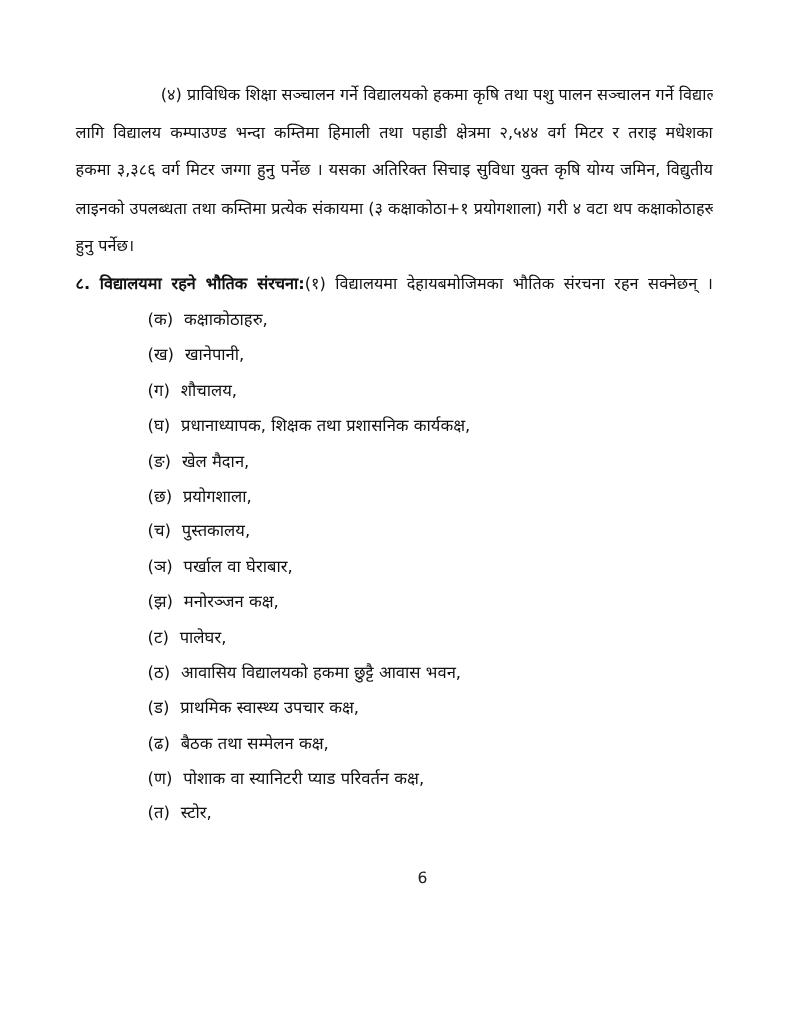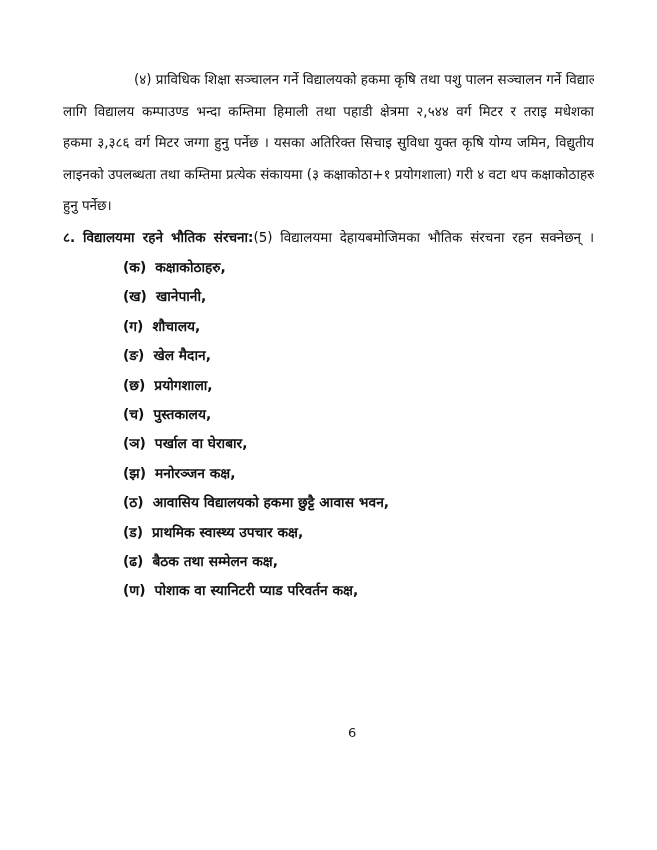--- a/index.html
+++ b/index.html
@@ -34,21 +34,21 @@
     font-size: 13.5px;
     line-height: 31.5px;
     height: 31.5px;
     overflow: hidden;
     text-align: justify;
     text-align-last: justify;
     white-space: nowrap;
   }
   .sec-num { font-weight: bold; }
   .sec-title { font-weight: bold; }
-  .list { padding-left: 60px; font-weight: bold; }
+  .list { padding-left: 60px; }
   .item {
     font-size: 13.8px;
     line-height: 29.4px;
     height: 29.4px;
     overflow: hidden;
     white-space: nowrap;
   }
   .item .label { margin-right: 9px; }
   .footer {
     position: absolute;
@@ -68,34 +68,37 @@
     <div class="para">
       <div class="pline indent">(४) प्राविधिक शिक्षा सञ्चालन गर्ने विद्यालयको हकमा कृषि तथा पशु पालन सञ्चालन गर्ने विद्यालयको</div>
       <div class="pline">लागि विद्यालय कम्पाउण्ड भन्दा कम्तिमा हिमाली तथा पहाडी क्षेत्रमा २,५४४ वर्ग मिटर र तराइ मधेशका</div>
       <div class="pline">हकमा ३,३८६ वर्ग मिटर जग्गा हुनु पर्नेछ । यसका अतिरिक्त सिचाइ सुविधा युक्त कृषि योग्य जमिन, विद्युतीय</div>
       <div class="pline">लाइनको उपलब्धता तथा कम्तिमा प्रत्येक संकायमा (३ कक्षाकोठा+१ प्रयोगशाला) गरी ४ वटा थप कक्षाकोठाहरू</div>
       <div class="pline lastline">हुनु पर्नेछ।</div>
     </div>
 
     <div class="heading">
       <span class="sec-num">८.</span>
-      <span class="sec-title">विद्यालयमा रहने भौतिक संरचना:</span><span class="sec-intro">(5) विद्यालयमा देहायबमोजिमका भौतिक संरचना रहन सक्नेछन् ।</span>
+      <span class="sec-title">विद्यालयमा रहने भौतिक संरचना:</span><span class="sec-intro">(१) विद्यालयमा देहायबमोजिमका भौतिक संरचना रहन सक्नेछन् ।</span>
     </div>
 
     <div class="list">
       <div class="item"><span class="label">(क)</span><span>कक्षाकोठाहरु,</span></div>
       <div class="item"><span class="label">(ख)</span><span>खानेपानी,</span></div>
       <div class="item"><span class="label">(ग)</span><span>शौचालय,</span></div>
+      <div class="item"><span class="label">(घ)</span><span>प्रधानाध्यापक, शिक्षक तथा प्रशासनिक कार्यकक्ष,</span></div>
       <div class="item"><span class="label">(ङ)</span><span>खेल मैदान,</span></div>
       <div class="item"><span class="label">(छ)</span><span>प्रयोगशाला,</span></div>
       <div class="item"><span class="label">(च)</span><span>पुस्तकालय,</span></div>
       <div class="item"><span class="label">(ञ)</span><span>पर्खाल वा घेराबार,</span></div>
       <div class="item"><span class="label">(झ)</span><span>मनोरञ्जन कक्ष,</span></div>
+      <div class="item"><span class="label">(ट)</span><span>पालेघर,</span></div>
       <div class="item"><span class="label">(ठ)</span><span>आवासिय विद्यालयको हकमा छुट्टै आवास भवन,</span></div>
       <div class="item"><span class="label">(ड)</span><span>प्राथमिक स्वास्थ्य उपचार कक्ष,</span></div>
       <div class="item"><span class="label">(ढ)</span><span>बैठक तथा सम्मेलन कक्ष,</span></div>
       <div class="item"><span class="label">(ण)</span><span>पोशाक वा स्यानिटरी प्याड परिवर्तन कक्ष,</span></div>
+      <div class="item"><span class="label">(त)</span><span>स्टोर,</span></div>
     </div>
 
   </div>
 
   <div class="footer">6</div>
 </div>
 
 </body></html>

